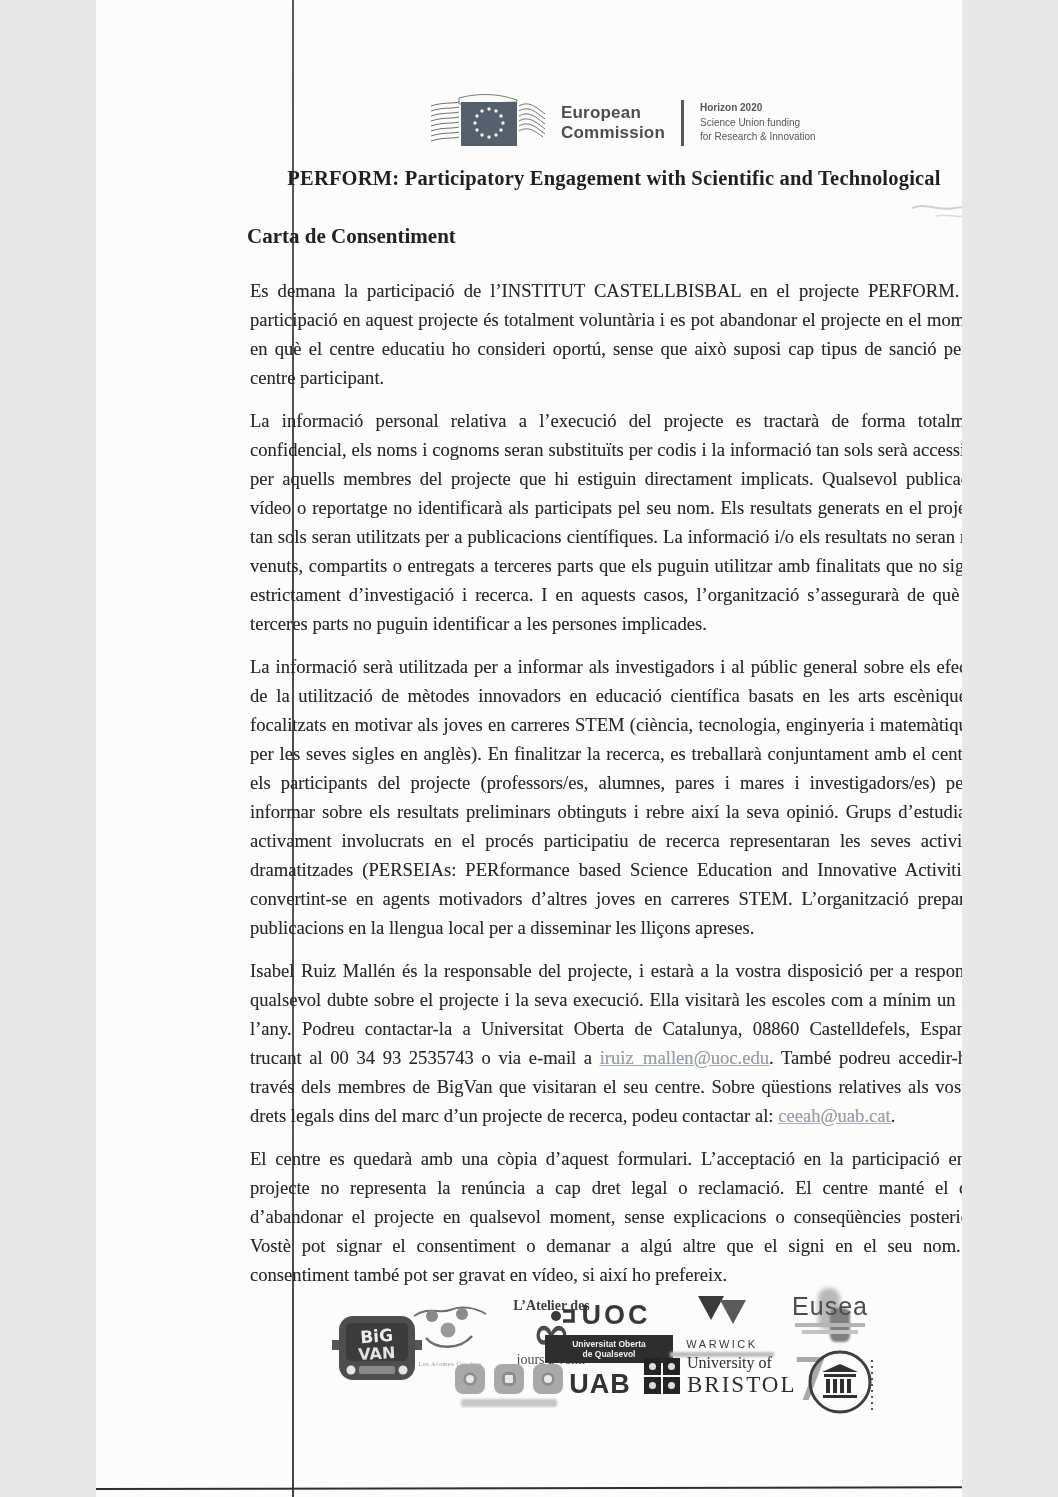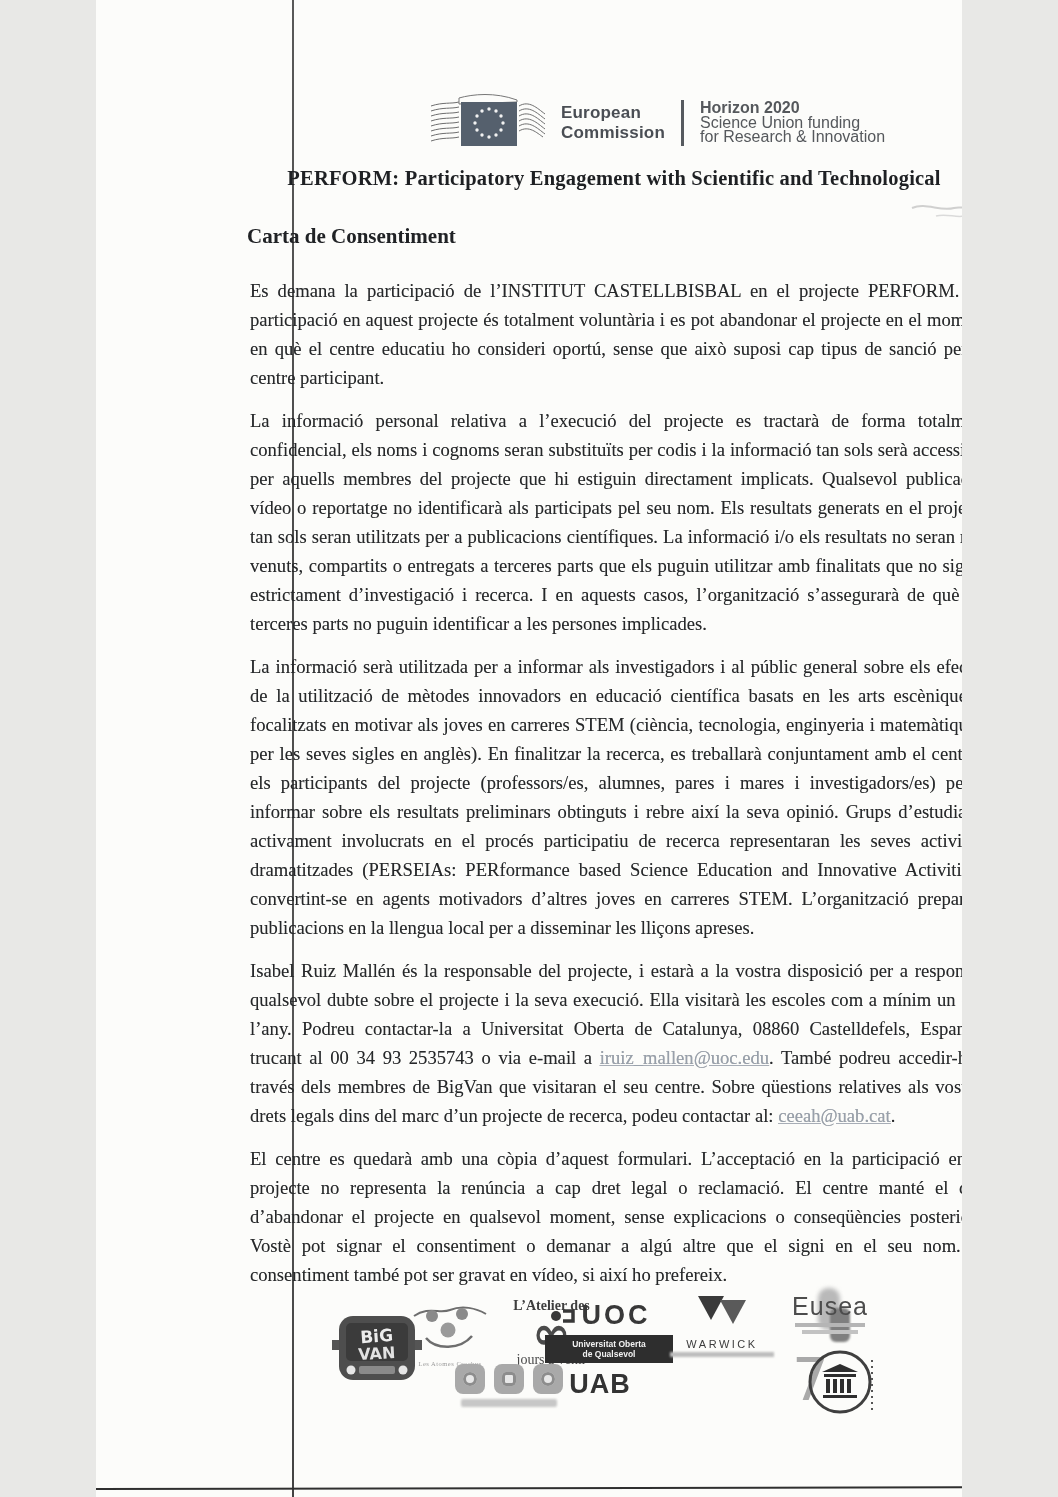--- a/index.html
+++ b/index.html
@@ -12,21 +12,21 @@
   .fold-line{position:absolute; left:196px; top:0; width:2px; height:1497px;
     background:linear-gradient(180deg,#3c3c3c 0%,#2b2b2b 40%,#383838 70%,#222 100%); opacity:.85;}
   .edge-line{position:absolute; left:0; top:1487px; width:1058px; height:2px; background:#2f2f2f; transform:rotate(-0.12deg);}
   .smudge{position:absolute; left:810px; top:196px; opacity:.65;}
 
   
   .ec-header{position:absolute; left:333px; top:92px; display:flex; align-items:center; gap:12px;}
   .ec-text{font-family:"Liberation Sans", sans-serif; font-weight:bold; color:#4a4e54;
     font-size:17px; line-height:20px; letter-spacing:.2px;}
   .hz-divider{width:3px; height:46px; background:#565a5f; margin:0 4px;}
-  .hz-text{font-family:"Liberation Sans", sans-serif; color:#55585c; font-size:16px; line-height:14.5px;}
+  .hz-text{font-family:"Liberation Sans", sans-serif; color:#55585c; font-size:10px; line-height:14.5px;}
   .hz-text .hz1{font-weight:bold;}
 
   
   .doc-title{position:absolute; left:148px; top:166px; width:740px; text-align:center;
     font-weight:bold; font-size:20.5px; line-height:25px; color:#1e2023; letter-spacing:.2px;}
   .section-heading{position:absolute; left:151px; top:224px; font-weight:bold; font-size:21px; color:#202225;}
 
   
   .doc-body{position:absolute; left:154px; top:256px; width:738px;margin-top:20px;}
   .doc-body p{margin:0 0 14px 0; font-size:18.6px; line-height:29px; text-align:justify;
@@ -209,20 +209,32 @@
 
     <div class="logo warwick">
       <svg width="56" height="30" style="display:block; margin:0 auto;">
         <polygon points="4,0 30,0 17,24" fill="#3a3a3a"></polygon>
         <polygon points="26,4 52,4 39,28" fill="#5a5a5a"></polygon>
       </svg>
       <div class="wname">WARWICK</div>
       <div class="wcap"></div>
     </div>
 
+    <div class="logo bristol">
+      <div class="crest">
+        <div></div>
+          <div></div>
+          <div></div>
+          <div></div>
+      </div>
+      <div class="bris-text">
+        <div class="b1">University of</div>
+        <div class="b2">BRISTOL</div>
+      </div>
+    </div>
 
     <div class="logo eusea">
       <div class="blob1"></div>
       <div class="blob2"></div>
       <div class="ename">Eusea</div>
       <div class="ecap"></div>
       <div class="ecap2"></div>
     </div>
 
     <svg class="logo unesco" width="86" height="82">

